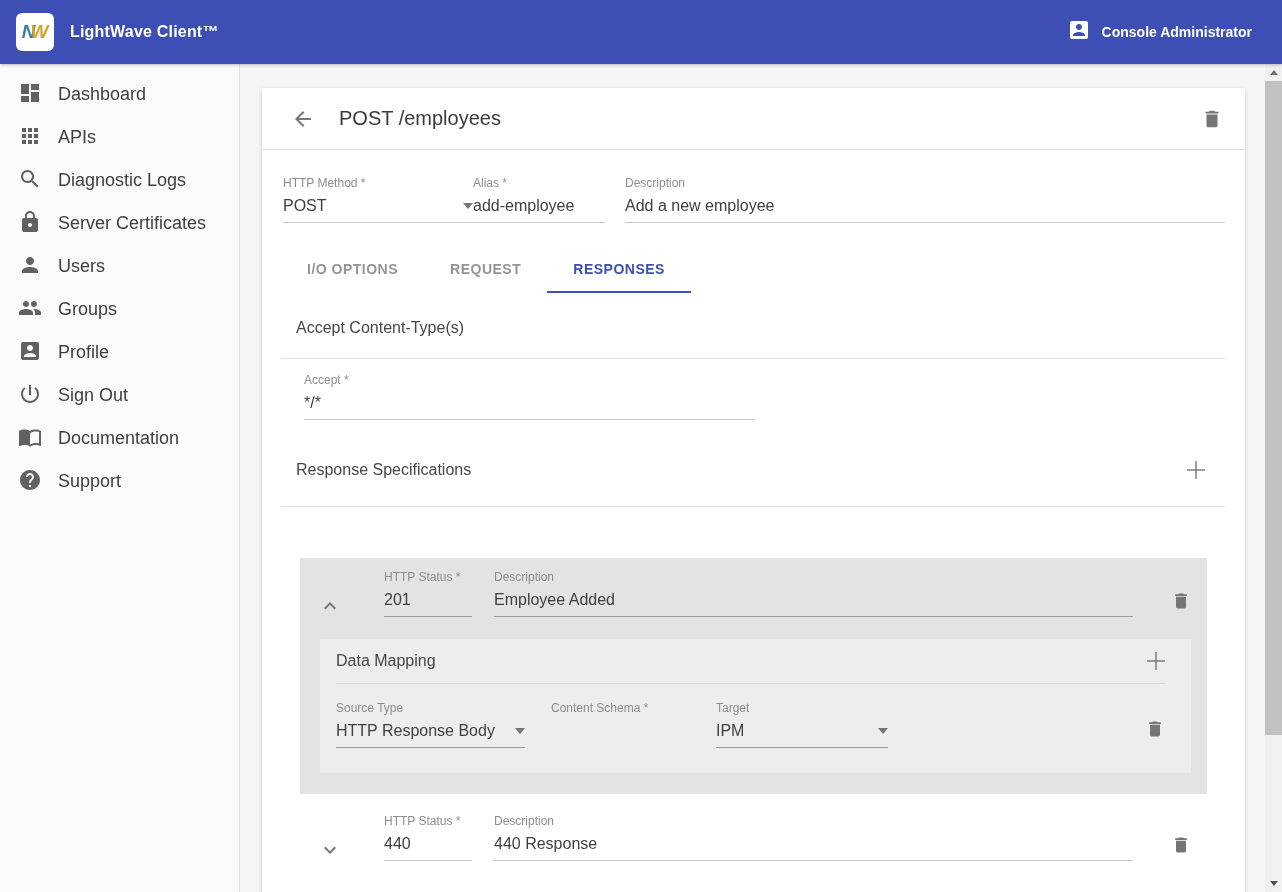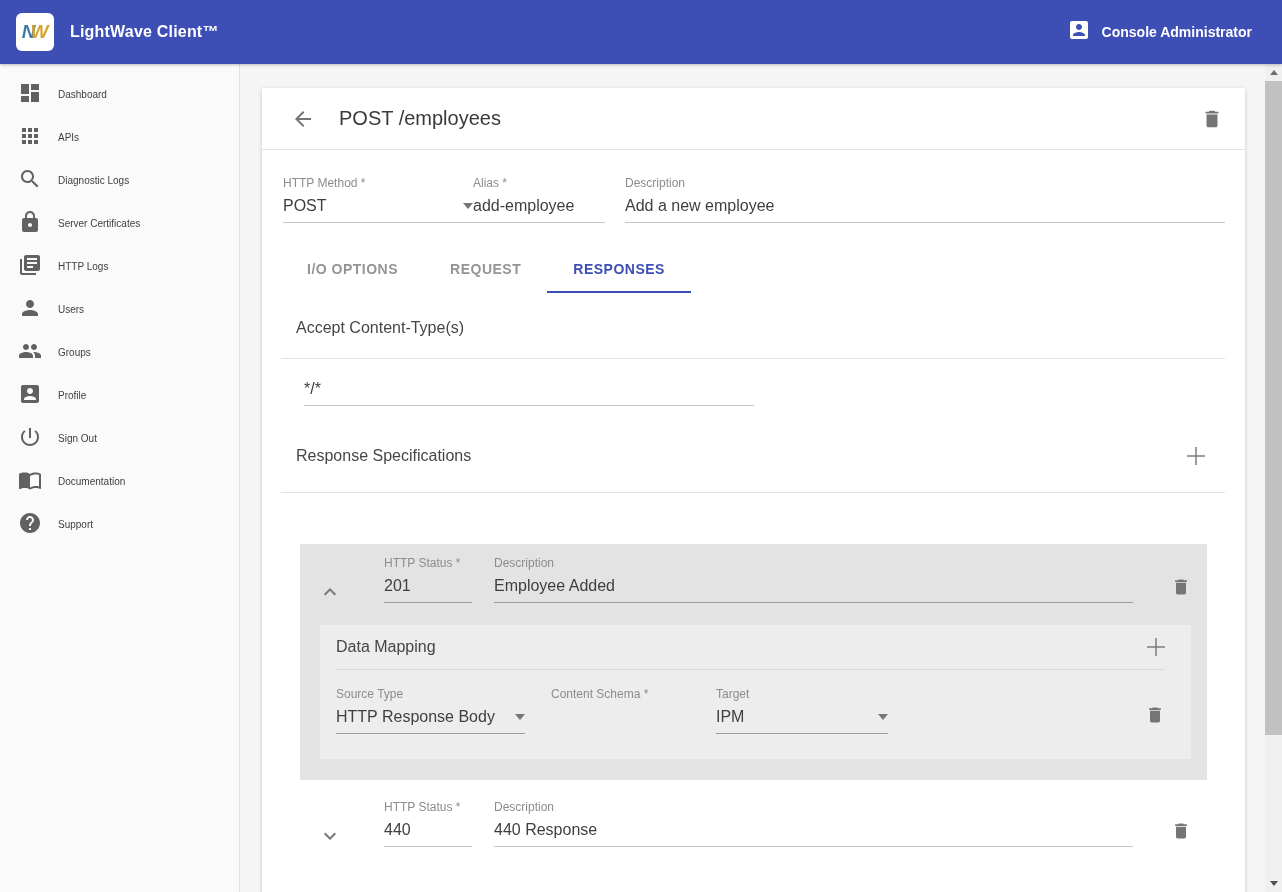--- a/index.html
+++ b/index.html
@@ -19,21 +19,21 @@
   .appbar-spacer { flex:1; }
   .user-chip { display:flex; align-items:center; color:#fff; }
   .user-chip svg { fill:#fff; }
   .user-name { font-size:14px; font-weight:bold; margin-left:11px; }
 
   
   .sidebar { position:absolute; left:0; top:64px; bottom:0; width:240px;
              background:#fafafa; border-right:1px solid #e2e2e2; padding-top:9px; }
   .nav-item { height:43px; display:flex; align-items:center; padding-left:18px; cursor:pointer; }
   .nav-item svg { fill:#616161; flex:none; }
-  .nav-label { font-size:10px; color:#3f3f3f; margin-left:16px; }
+  .nav-label { font-size:18px; color:#3f3f3f; margin-left:16px; }
 
   
   .main { position:absolute; left:240px; top:64px; right:17px; bottom:0;
           background:#f5f5f5; overflow:hidden; }
   .card { margin:24px 20px 0 22px; background:#fff; min-height:820px;
           box-shadow:0 1px 4px rgba(0,0,0,.18); }
 
   .card-header { height:62px; display:flex; align-items:center;
                  padding:0 22px 0 29px; border-bottom:1px solid #e4e4e4; }
   .back-btn { width:24px; height:24px; cursor:pointer; }
@@ -145,26 +145,20 @@
     <span class="nav-label">Diagnostic Logs</span>
   </div>
   <div class="nav-item">
     <span><svg width="24" height="24" viewBox="0 0 24 24">
           <path d="M18 8h-1V6c0-2.76-2.24-5-5-5S7 3.24 7 6v2H6c-1.1 0-2 .9-2 2v10c0 1.1.9 2 2 2h12c1.1 0 2-.9 2-2V10c0-1.1-.9-2-2-2zm-6 9c-1.1 0-2-.9-2-2s.9-2 2-2 2 .9 2 2-.9 2-2 2zm3.1-9H8.9V6c0-1.71 1.39-3.1 3.1-3.1 1.71 0 3.1 1.39 3.1 3.1v2z" fill="#616161"></path>
         </svg></span>
     <span class="nav-label">Server Certificates</span>
   </div>
   <div class="nav-item">
     <span><svg width="24" height="24" viewBox="0 0 24 24">
-          <path d="M4 6H2v14c0 1.1.9 2 2 2h14v-2H4V6zm16-4H8c-1.1 0-2 .9-2 2v12c0 1.1.9 2 2 2h12c1.1 0 2-.9 2-2V4c0-1.1-.9-2-2-2zm-1 9H9V9h10v2zm-4 4H9v-2h6v2zm4-8H9V5h10v2z" fill="#616161"></path>
-        </svg></span>
-    <span class="nav-label">HTTP Logs</span>
-  </div>
-  <div class="nav-item">
-    <span><svg width="24" height="24" viewBox="0 0 24 24">
           <path d="M12 12c2.21 0 4-1.79 4-4s-1.79-4-4-4-4 1.79-4 4 1.79 4 4 4zm0 2c-2.67 0-8 1.34-8 4v2h16v-2c0-2.66-5.33-4-8-4z" fill="#616161"></path>
         </svg></span>
     <span class="nav-label">Users</span>
   </div>
   <div class="nav-item">
     <span><svg width="24" height="24" viewBox="0 0 24 24">
           <path d="M16 11c1.66 0 2.99-1.34 2.99-3S17.66 5 16 5c-1.66 0-3 1.34-3 3s1.34 3 3 3zm-8 0c1.66 0 2.99-1.34 2.99-3S9.66 5 8 5C6.34 5 5 6.34 5 8s1.34 3 3 3zm0 2c-2.33 0-7 1.17-7 3.5V19h14v-2.5c0-2.33-4.67-3.5-7-3.5zm8 0c-.29 0-.62.02-.97.05 1.16.84 1.97 1.97 1.97 3.45V19h6v-2.5c0-2.33-4.67-3.5-7-3.5z" fill="#616161"></path>
         </svg></span>
     <span class="nav-label">Groups</span>
   </div>
@@ -241,20 +235,21 @@
     <div class="tabs">
       <div class="tab">I/O OPTIONS</div>
       <div class="tab">REQUEST</div>
       <div class="tab active">RESPONSES</div>
     </div>
 
     <div class="section-heading accept-heading">Accept Content-Type(s)</div>
     <div class="divider d1"></div>
 
     <div class="field accept-field">
+      <div class="field-label">Accept *</div>
       <div class="field-value">
           <span>*/*</span>
         </div>
     </div>
 
     <div class="specs-heading-row">
       <span class="section-heading">Response Specifications</span>
       <span class="hdr-spacer"></span>
       <span class="icon-btn">
         <svg width="18" height="18" viewBox="0 0 18 18">

